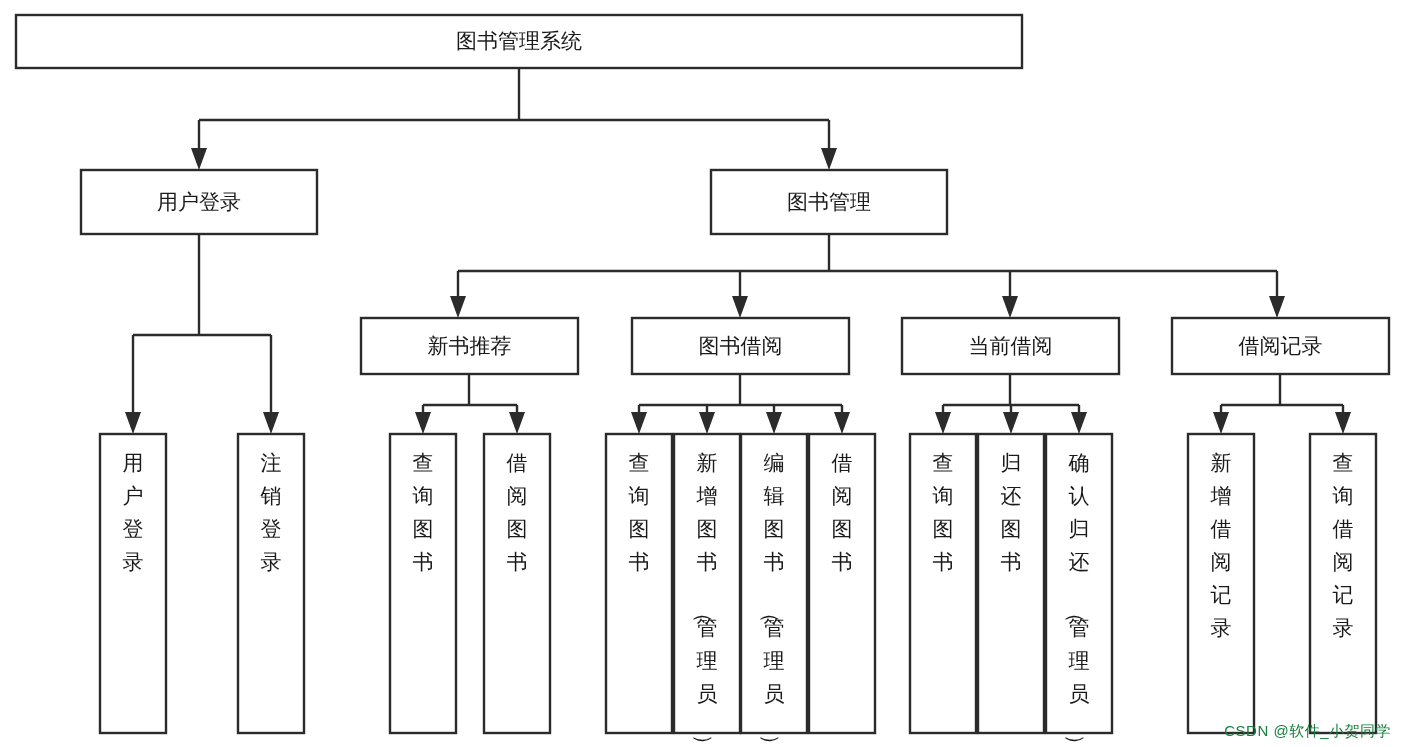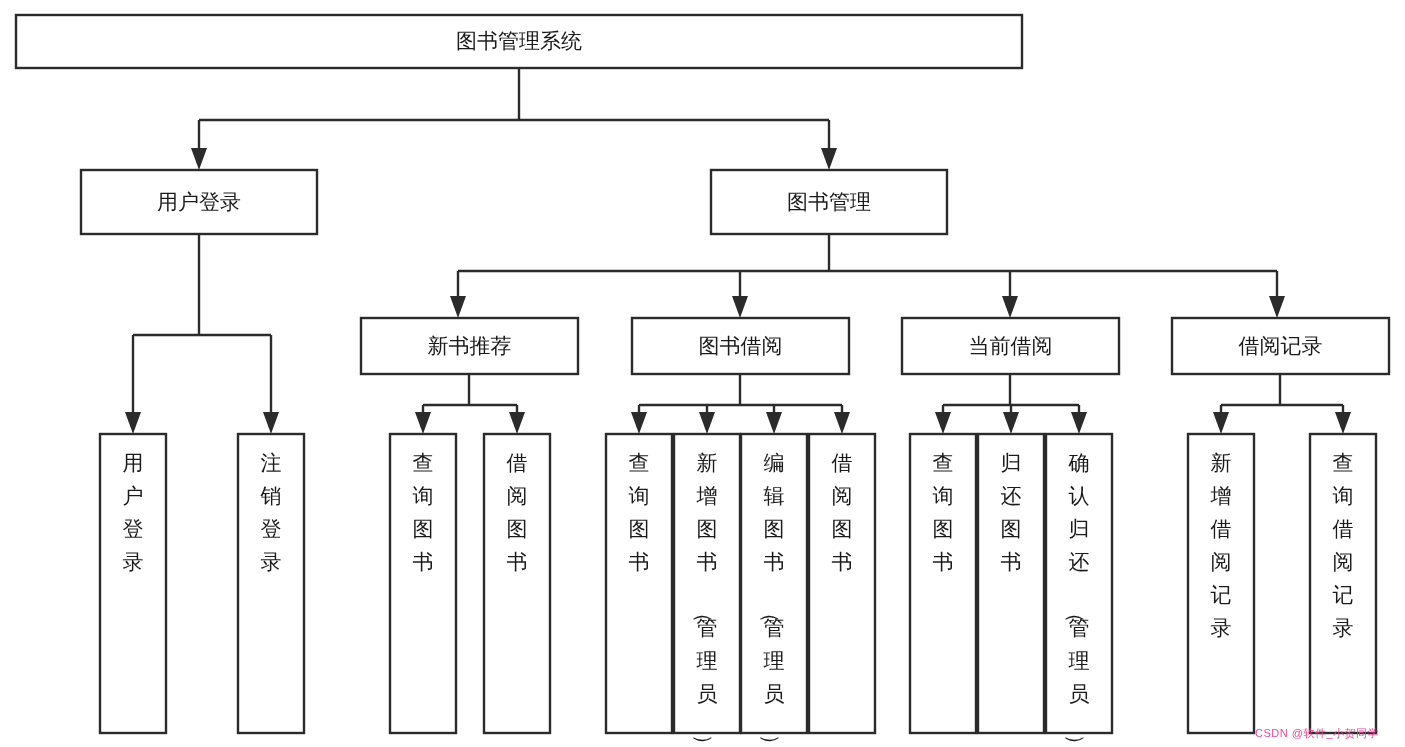--- a/index.html
+++ b/index.html
@@ -50,25 +50,25 @@
     stroke-width: 2.4;
     fill: none;
     stroke-linecap: butt;
   }
   .connector-arrow {
     fill: #2b2b2b;
     stroke: none;
   }
   .watermark {
     position: absolute;
-    right: 26px;
+    right: 14px;
     bottom: 6px;
     font-family: "Liberation Sans", "DejaVu Sans", sans-serif;
-    font-size: 11px;
-    color: #ec4899;
+    font-size: 15px;
+    color: #15803d;
     letter-spacing: 0.5px;
     white-space: nowrap;
     user-select: none;
   }
 </style>
 </head>
 <body>
 
 <div id="diagram-root">
 

